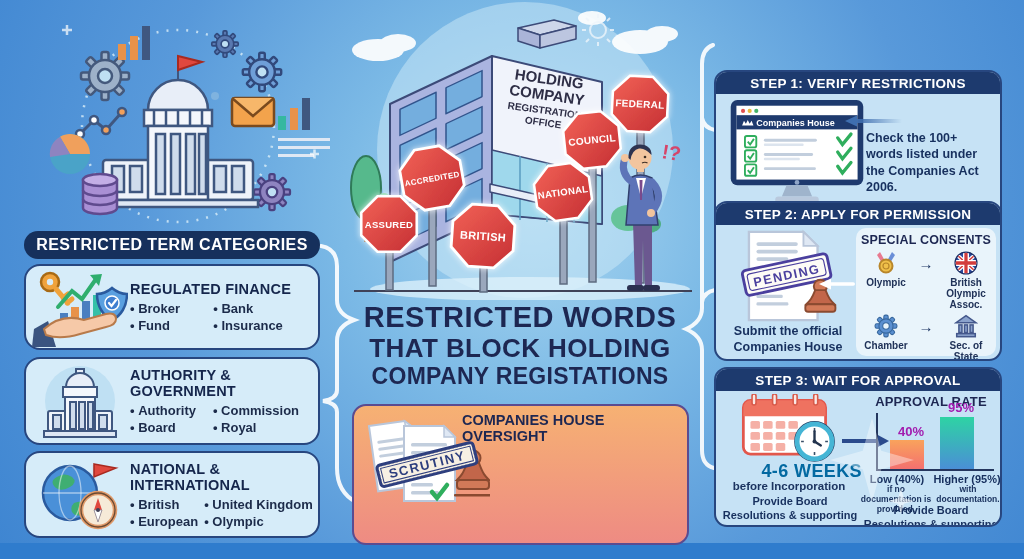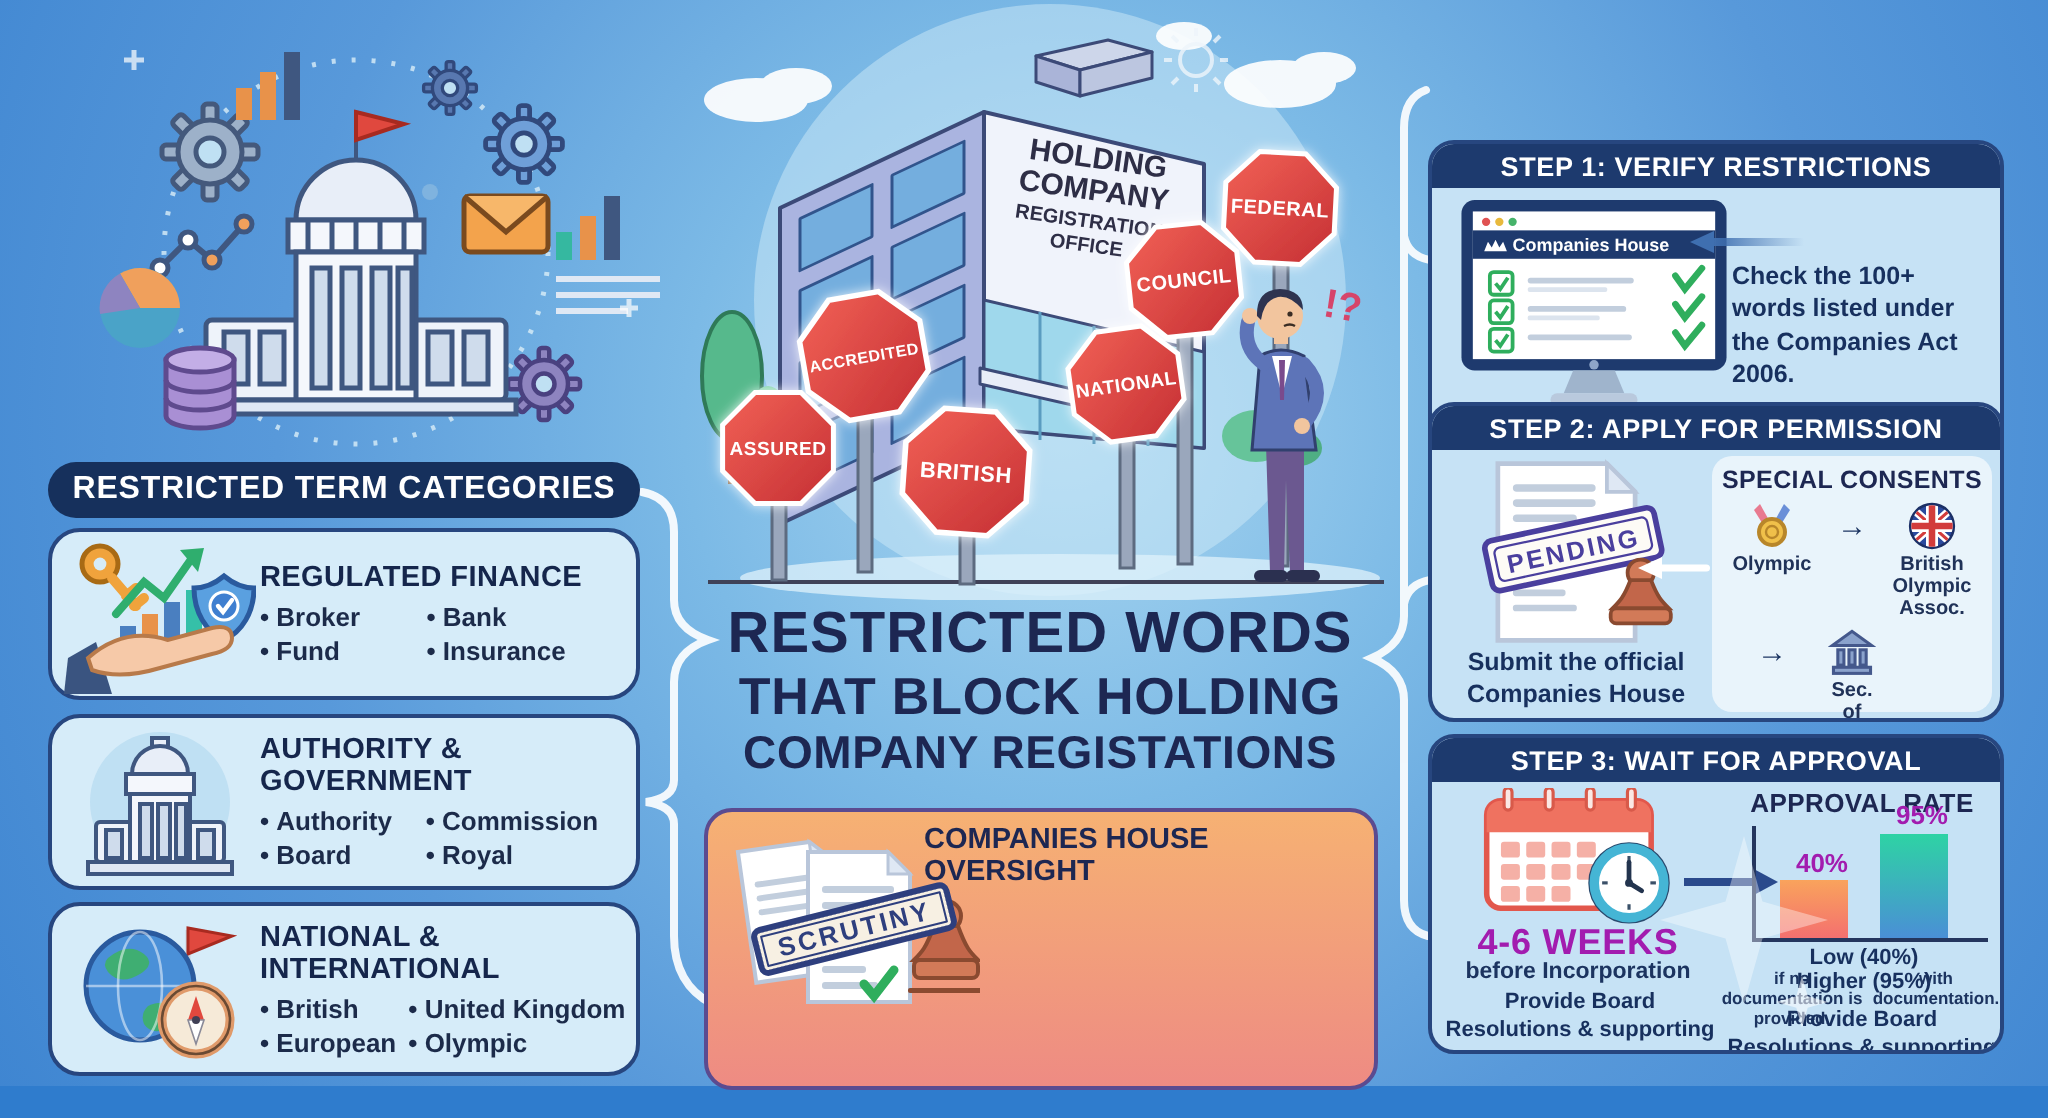--- a/index.html
+++ b/index.html
@@ -62,32 +62,32 @@
   .step-body{position:relative;width:100%;}
   .note{color:#17305e;font-weight:700;line-height:1.3;}
   #step1-note{position:absolute;left:150px;top:36px;width:126px;font-size:12.5px;}
   #step2-note{position:absolute;left:4px;top:98px;width:136px;font-size:12.5px;text-align:center;}
   #consents{position:absolute;left:140px;top:3px;width:140px;height:128px;background:#e9f4fb;border-radius:10px;}
   #consents-title{text-align:center;font-size:12.5px;font-weight:700;color:#1d2752;margin-top:5px;letter-spacing:.2px;}
   .consent-row{display:grid;grid-template-columns:58px 22px 58px;justify-content:center;margin-top:4px;}
   .consent-cell{display:flex;flex-direction:column;align-items:center;}
   .consent-label{font-size:10px;font-weight:700;color:#203258;text-align:center;line-height:1.1;margin-top:2px;}
   .consent-arrow{color:#17305e;font-size:15px;font-weight:700;text-align:center;padding-top:4px;}
-  #step3 .duration{position:absolute;left:0;top:70px;width:146px;text-align:center;font-size:18px;font-weight:700;color:#a21caf;letter-spacing:.4px;}
+  #step3 .duration{position:absolute;left:0;top:70px;width:146px;text-align:right;font-size:18px;font-weight:700;color:#0369a1;letter-spacing:.4px;}
   #step3 .duration-sub{position:absolute;left:0;top:89px;width:146px;text-align:center;font-size:11.5px;font-weight:600;color:#1c3460;}
   #step3-note-left{position:absolute;left:4px;top:103px;width:140px;font-size:11px;text-align:center;}
   #approval-title{position:absolute;left:146px;top:3px;width:138px;text-align:center;font-size:13px;font-weight:700;color:#1d2752;letter-spacing:.2px;}
   #chart{position:absolute;left:160px;top:22px;width:116px;height:56px;border-left:2.5px solid #24365e;border-bottom:2.5px solid #24365e;}
   .bar{position:absolute;bottom:0;width:34px;}
   #bar-40{left:12px;height:29px;background:linear-gradient(180deg,#f9a35c,#f4706f);}
   #bar-95{left:62px;height:52px;background:linear-gradient(180deg,#2ed3a4,#4a8fd6);}
   .bar-val{position:absolute;width:34px;text-align:right;font-size:13px;font-weight:700;color:#a21caf;}
   #val-40{left:12px;top:11px;}
   #val-95{left:62px;top:-13px;}
-  #chart-cats{position:absolute;left:146px;top:82px;width:140px;display:grid;grid-template-columns:1fr;}
+  #chart-cats{position:absolute;left:146px;top:82px;width:140px;display:grid;grid-template-columns:1fr 1fr;}
   #chart-cats span{text-align:center;font-size:11px;font-weight:700;color:#17305e;}
   #chart-subs{position:absolute;left:144px;top:94px;width:144px;display:grid;grid-template-columns:1fr 1fr;}
   #chart-subs span{text-align:center;font-size:8.5px;font-weight:600;color:#1c3460;line-height:1.15;}
   #step3-note-right{position:absolute;left:146px;top:112px;width:138px;font-size:11px;text-align:center;}
   
   .sparkle{pointer-events:none;background:#fff;
     clip-path:polygon(50% 0,61% 39%,100% 50%,61% 61%,50% 100%,39% 61%,0 50%,39% 39%);}
   #sparkle-big{left:830px;top:418px;width:84px;height:84px;opacity:.38;}
   #sparkle-small{left:888px;top:488px;width:26px;height:26px;opacity:.55;}
 </style>
@@ -608,20 +608,33 @@
                 <path d="M2,3 L20,19 M20,3 L2,19" stroke="#ffffff" stroke-width="3.6"></path>
                 <path d="M2,3 L20,19 M20,3 L2,19" stroke="#d23c3c" stroke-width="1.4"></path>
                 <path d="M11,0 V22 M0,11 H22" stroke="#ffffff" stroke-width="5.5"></path>
                 <path d="M11,0 V22 M0,11 H22" stroke="#d23c3c" stroke-width="3"></path>
               </g>
             </svg>
             <span class="consent-label">British Olympic Assoc.</span>
           </div>
         </div>
         <div class="consent-row">
+          <div class="consent-cell">
+            <svg width="24" height="24" viewBox="0 0 22 22">
+              <g fill="#5a8fd0" stroke="#38689e" stroke-width="1">
+                <rect x="9" y="1" width="4" height="20" rx="1.5"></rect>
+                  <rect x="1" y="9" width="20" height="4" rx="1.5"></rect>
+                <rect x="9" y="1" width="4" height="20" rx="1.5" transform="rotate(45 11 11)"></rect>
+                <rect x="9" y="1" width="4" height="20" rx="1.5" transform="rotate(135 11 11)"></rect>
+                <circle cx="11" cy="11" r="6.5"></circle>
+                  <circle cx="11" cy="11" r="3" fill="#e9f4fb"></circle>
+              </g>
+            </svg>
+            <span class="consent-label">Chamber</span>
+          </div>
           <div class="consent-arrow">→</div>
           <div class="consent-cell">
             <svg width="24" height="24" viewBox="0 0 22 22">
               <g fill="#8aa2cc" stroke="#44588c" stroke-width="1.4">
                 <polygon points="2,8 11,1.5 20,8"></polygon>
                   <rect x="4.5" y="10" width="2.8" height="7"></rect>
                 <rect x="9.6" y="10" width="2.8" height="7"></rect>
                   <rect x="14.7" y="10" width="2.8" height="7"></rect>
                 <rect x="2.5" y="18" width="17" height="2.8"></rect>
               </g>

